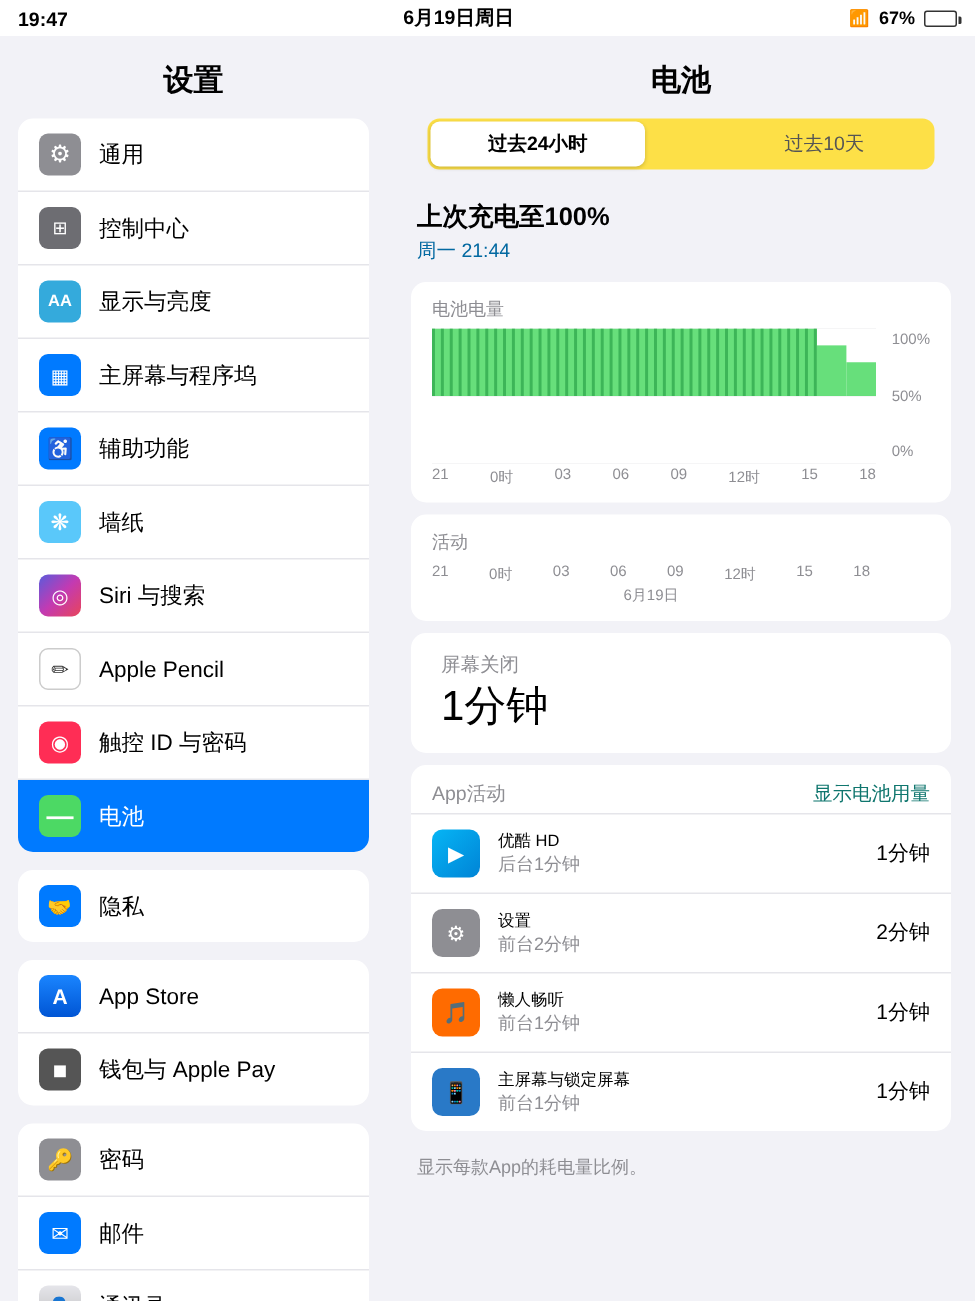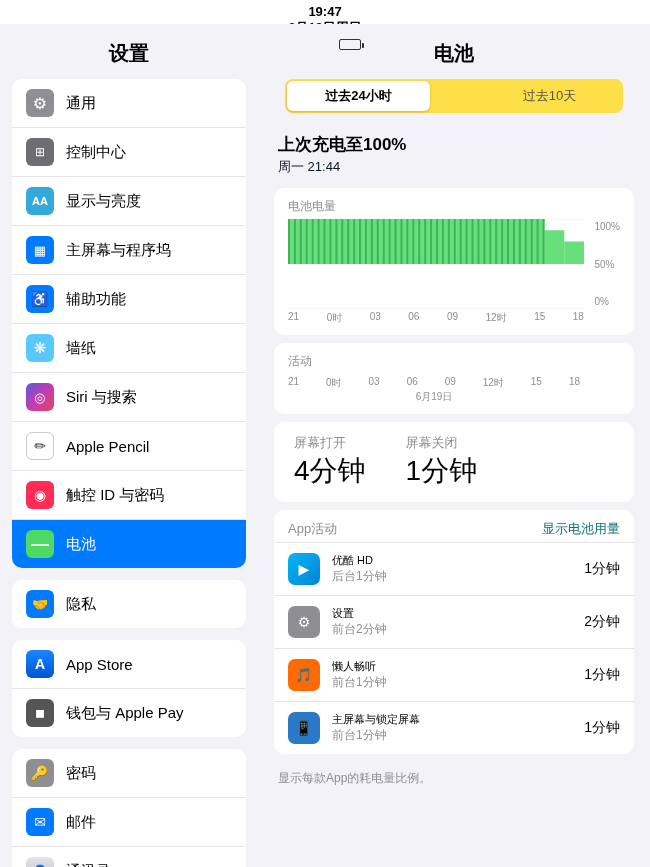--- a/index.html
+++ b/index.html
@@ -15,21 +15,20 @@
     .status-bar {
       background: #fff;
       display: flex;
       justify-content: space-between;
       align-items: center;
       padding: 4px 12px;
       font-size: 13px;
       font-weight: 600;
       height: 24px;
       flex-shrink: 0;
-      flex-direction: column;
     }
     .status-right {
       display: flex;
       align-items: center;
       gap: 6px;
       font-size: 12px;
     }
     .wifi-icon { font-size: 11px; }
     .battery-body {
       width: 22px; height: 11px;
@@ -158,21 +157,21 @@
     .charge-info {
       padding: 8px 20px 4px;
     }
     .charge-title {
       font-size: 17px;
       font-weight: 600;
       color: #000;
     }
     .charge-time {
       font-size: 13px;
-      color: #0f172a;
+      color: #0369a1;
       margin-top: 2px;
     }
 
     
     .chart-section {
       background: #fff;
       margin: 8px 16px;
       border-radius: 10px;
       padding: 10px 14px;
     }
@@ -525,24 +524,20 @@
         <span>09</span>
         <span>12时</span>
         <span>15</span>
         <span>18</span>
       </div>
       <div class="date-label">6月19日</div>
     </div>
 
     <div class="screen-stats">
       <div class="screen-stat">
-        <div class="screen-stat-label">屏幕打开</div>
-        <div class="screen-stat-value">4分钟</div>
-      </div>
-      <div class="screen-stat">
         <div class="screen-stat-label">屏幕关闭</div>
         <div class="screen-stat-value">1分钟</div>
       </div>
     </div>
 
     <div class="app-activity-section">
       <div class="app-activity-header">
         <span class="app-activity-title">App活动</span>
         <span class="app-activity-action">显示电池用量</span>
       </div>

